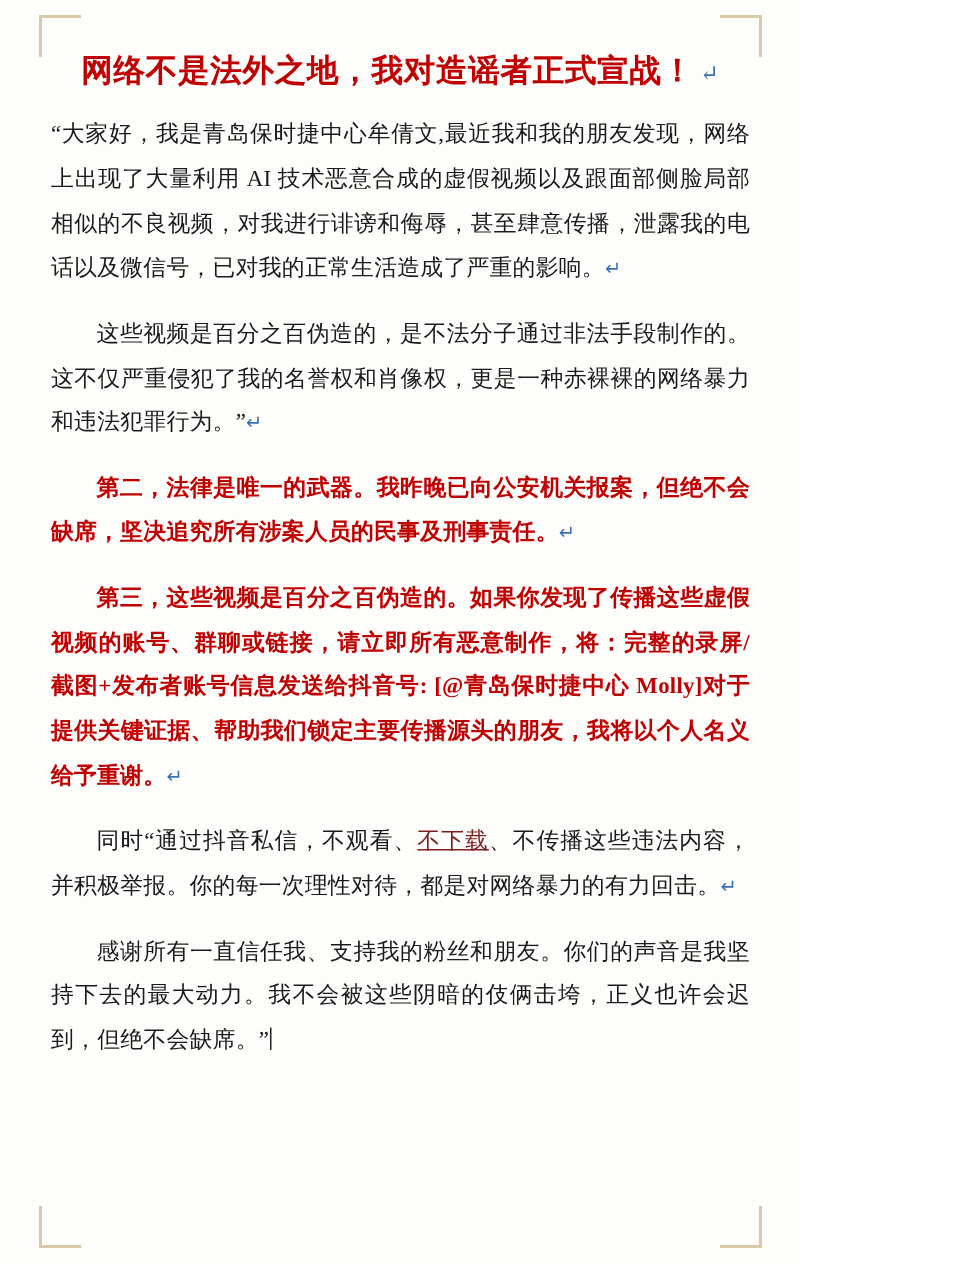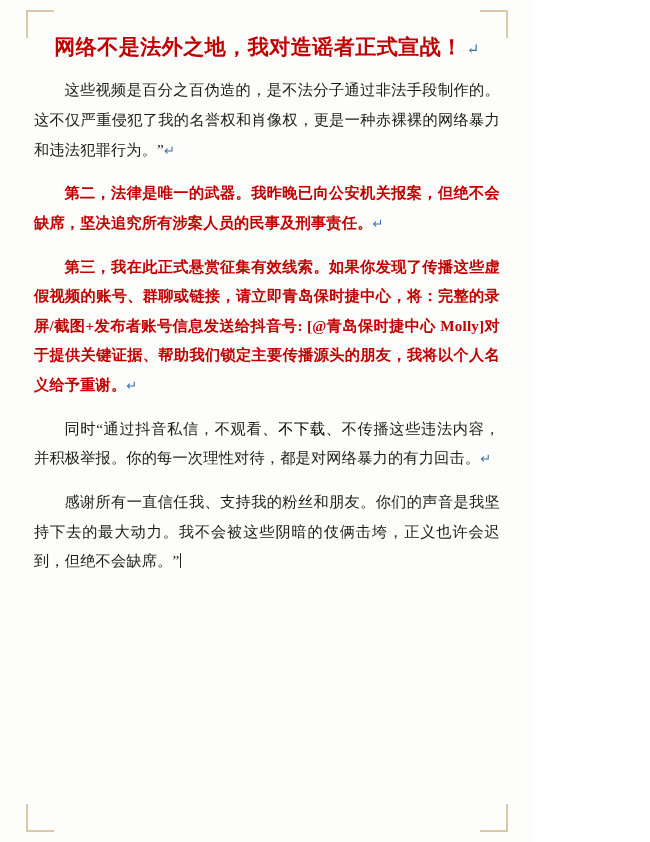--- a/index.html
+++ b/index.html
@@ -66,21 +66,21 @@
     line-height: 1.95;
     color: #1a1a1a;
     text-align: justify;
     letter-spacing: 0.2px;
   }
   p.indent { text-indent: 2em; }
 
   .red { color: #c00000; }
   .bold { font-weight: bold; }
   .u { }
-  .u-black { color:#000000; }
+  .u-black { text-decoration: underline; color:#7f1d1d; }
 
   .pilcrow-blue {
     color: #3b6fb5;
     font-size: 13px;
     font-family: "Liberation Sans", sans-serif;
   }
   .caret {
     display: inline-block;
     width: 1px;
     height: 15px;
@@ -97,32 +97,35 @@
   <div class="corner tr"></div>
   <div class="corner bl"></div>
   <div class="corner br"></div>
 
   <div class="content">
 
     <div class="doc-title">
       <span>网络不是法外之地，我对造谣者正式宣战！</span><span class="pilcrow">↵</span>
     </div>
 
+    <p class="para">
+      <span>“大家好，我是青岛保时捷中心牟倩文,最近我和我的朋友发现，网络上出现了大量利用 AI 技术恶意合成的虚假视频以及跟面部侧脸局部相似的不良视频，对我进行诽谤和侮辱，甚至肆意传播，泄露我的电话以及微信号，已对我的正常生活造成了严重的影响。</span><span class="pilcrow-blue">↵</span>
+    </p>
 
     <p class="para indent">
       <span>这些视频是百分之百伪造的，是不法分子通过非法手段制作的。这不仅严重侵犯了我的名誉权和肖像权，更是一种赤裸裸的网络暴力和违法犯罪行为。”</span><span class="pilcrow-blue">↵</span>
     </p>
 
 
     <p class="para indent">
       <span class="red bold">第二，法律是唯一的武器。我昨晚已向公安机关报案，但绝不会缺席，坚决追究所有涉案人员的民事及刑事责任。</span><span class="pilcrow-blue">↵</span>
     </p>
 
     <p class="para indent">
-      <span class="red bold">第三，我在此正式悬赏征集有效线索。如果你发现了传播这些虚假视频的账号、</span><span class="red bold u">群聊或链接</span><span class="red bold">，请立即</span><span class="red bold u">青岛保时捷中心</span><span class="red bold">，将：</span><span class="red bold u">完整的录屏/截图+发布者账号信息发送给抖音号</span><span class="red bold">: [@青岛保时捷中心 Molly]对于提供关键证据、帮助我们锁定主要传播源头的朋友，我将以个人名义给予重谢。</span><span class="pilcrow-blue">↵</span>
+      <span class="red bold">第三，这些视频是百分之百伪造的。如果你发现了传播这些虚假视频的账号、</span><span class="red bold u">群聊或链接</span><span class="red bold">，请立即</span><span class="red bold u">所有恶意制作</span><span class="red bold">，将：</span><span class="red bold u">完整的录屏/截图+发布者账号信息发送给抖音号</span><span class="red bold">: [@青岛保时捷中心 Molly]对于提供关键证据、帮助我们锁定主要传播源头的朋友，我将以个人名义给予重谢。</span><span class="pilcrow-blue">↵</span>
     </p>
 
     <p class="para indent">
       <span>同时“通过抖音私信，不观看、</span><span class="u-black">不下载</span><span>、不传播这些违法内容，并积极举报。你的每一次理性对待，都是对网络暴力的有力回击。</span><span class="pilcrow-blue">↵</span>
     </p>
 
     <p class="para indent">
       <span>感谢所有一直信任我、支持我的粉丝和朋友。你们的声音是我坚持下去的最大动力。我不会被这些阴暗的伎俩击垮，正义也许会迟到，但绝不会缺席。”</span><span class="caret"></span>
     </p>
 

